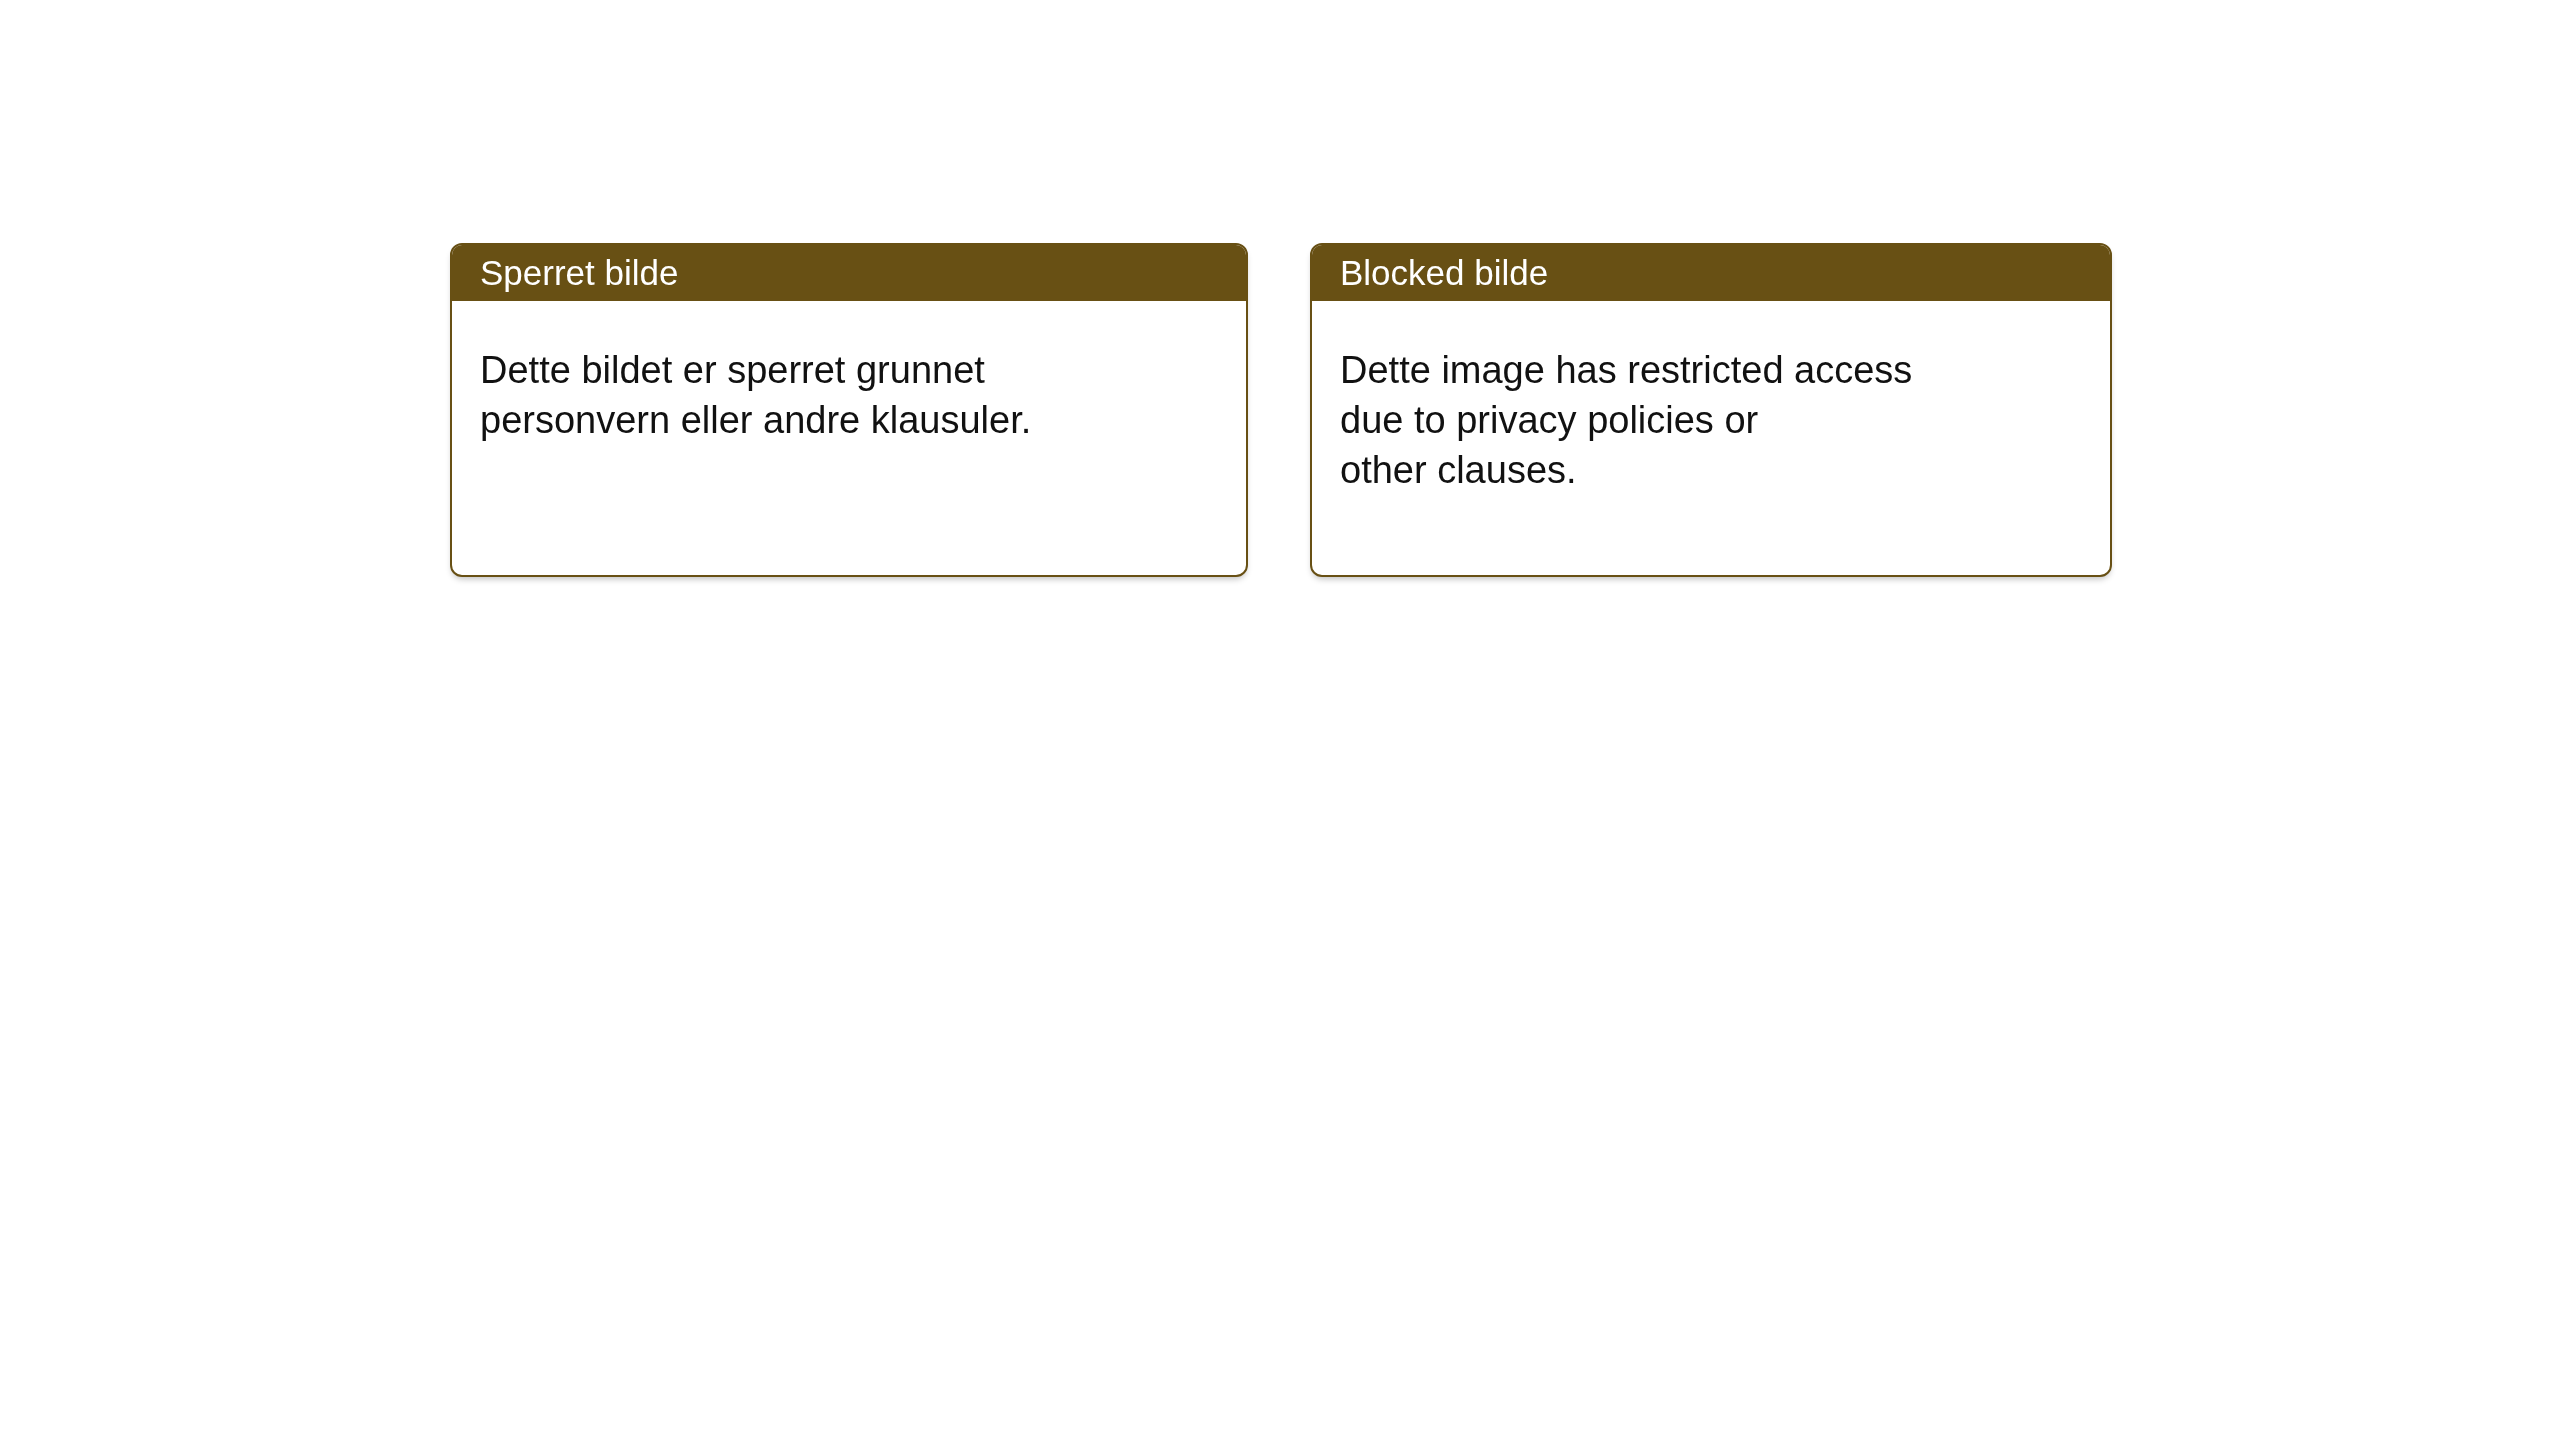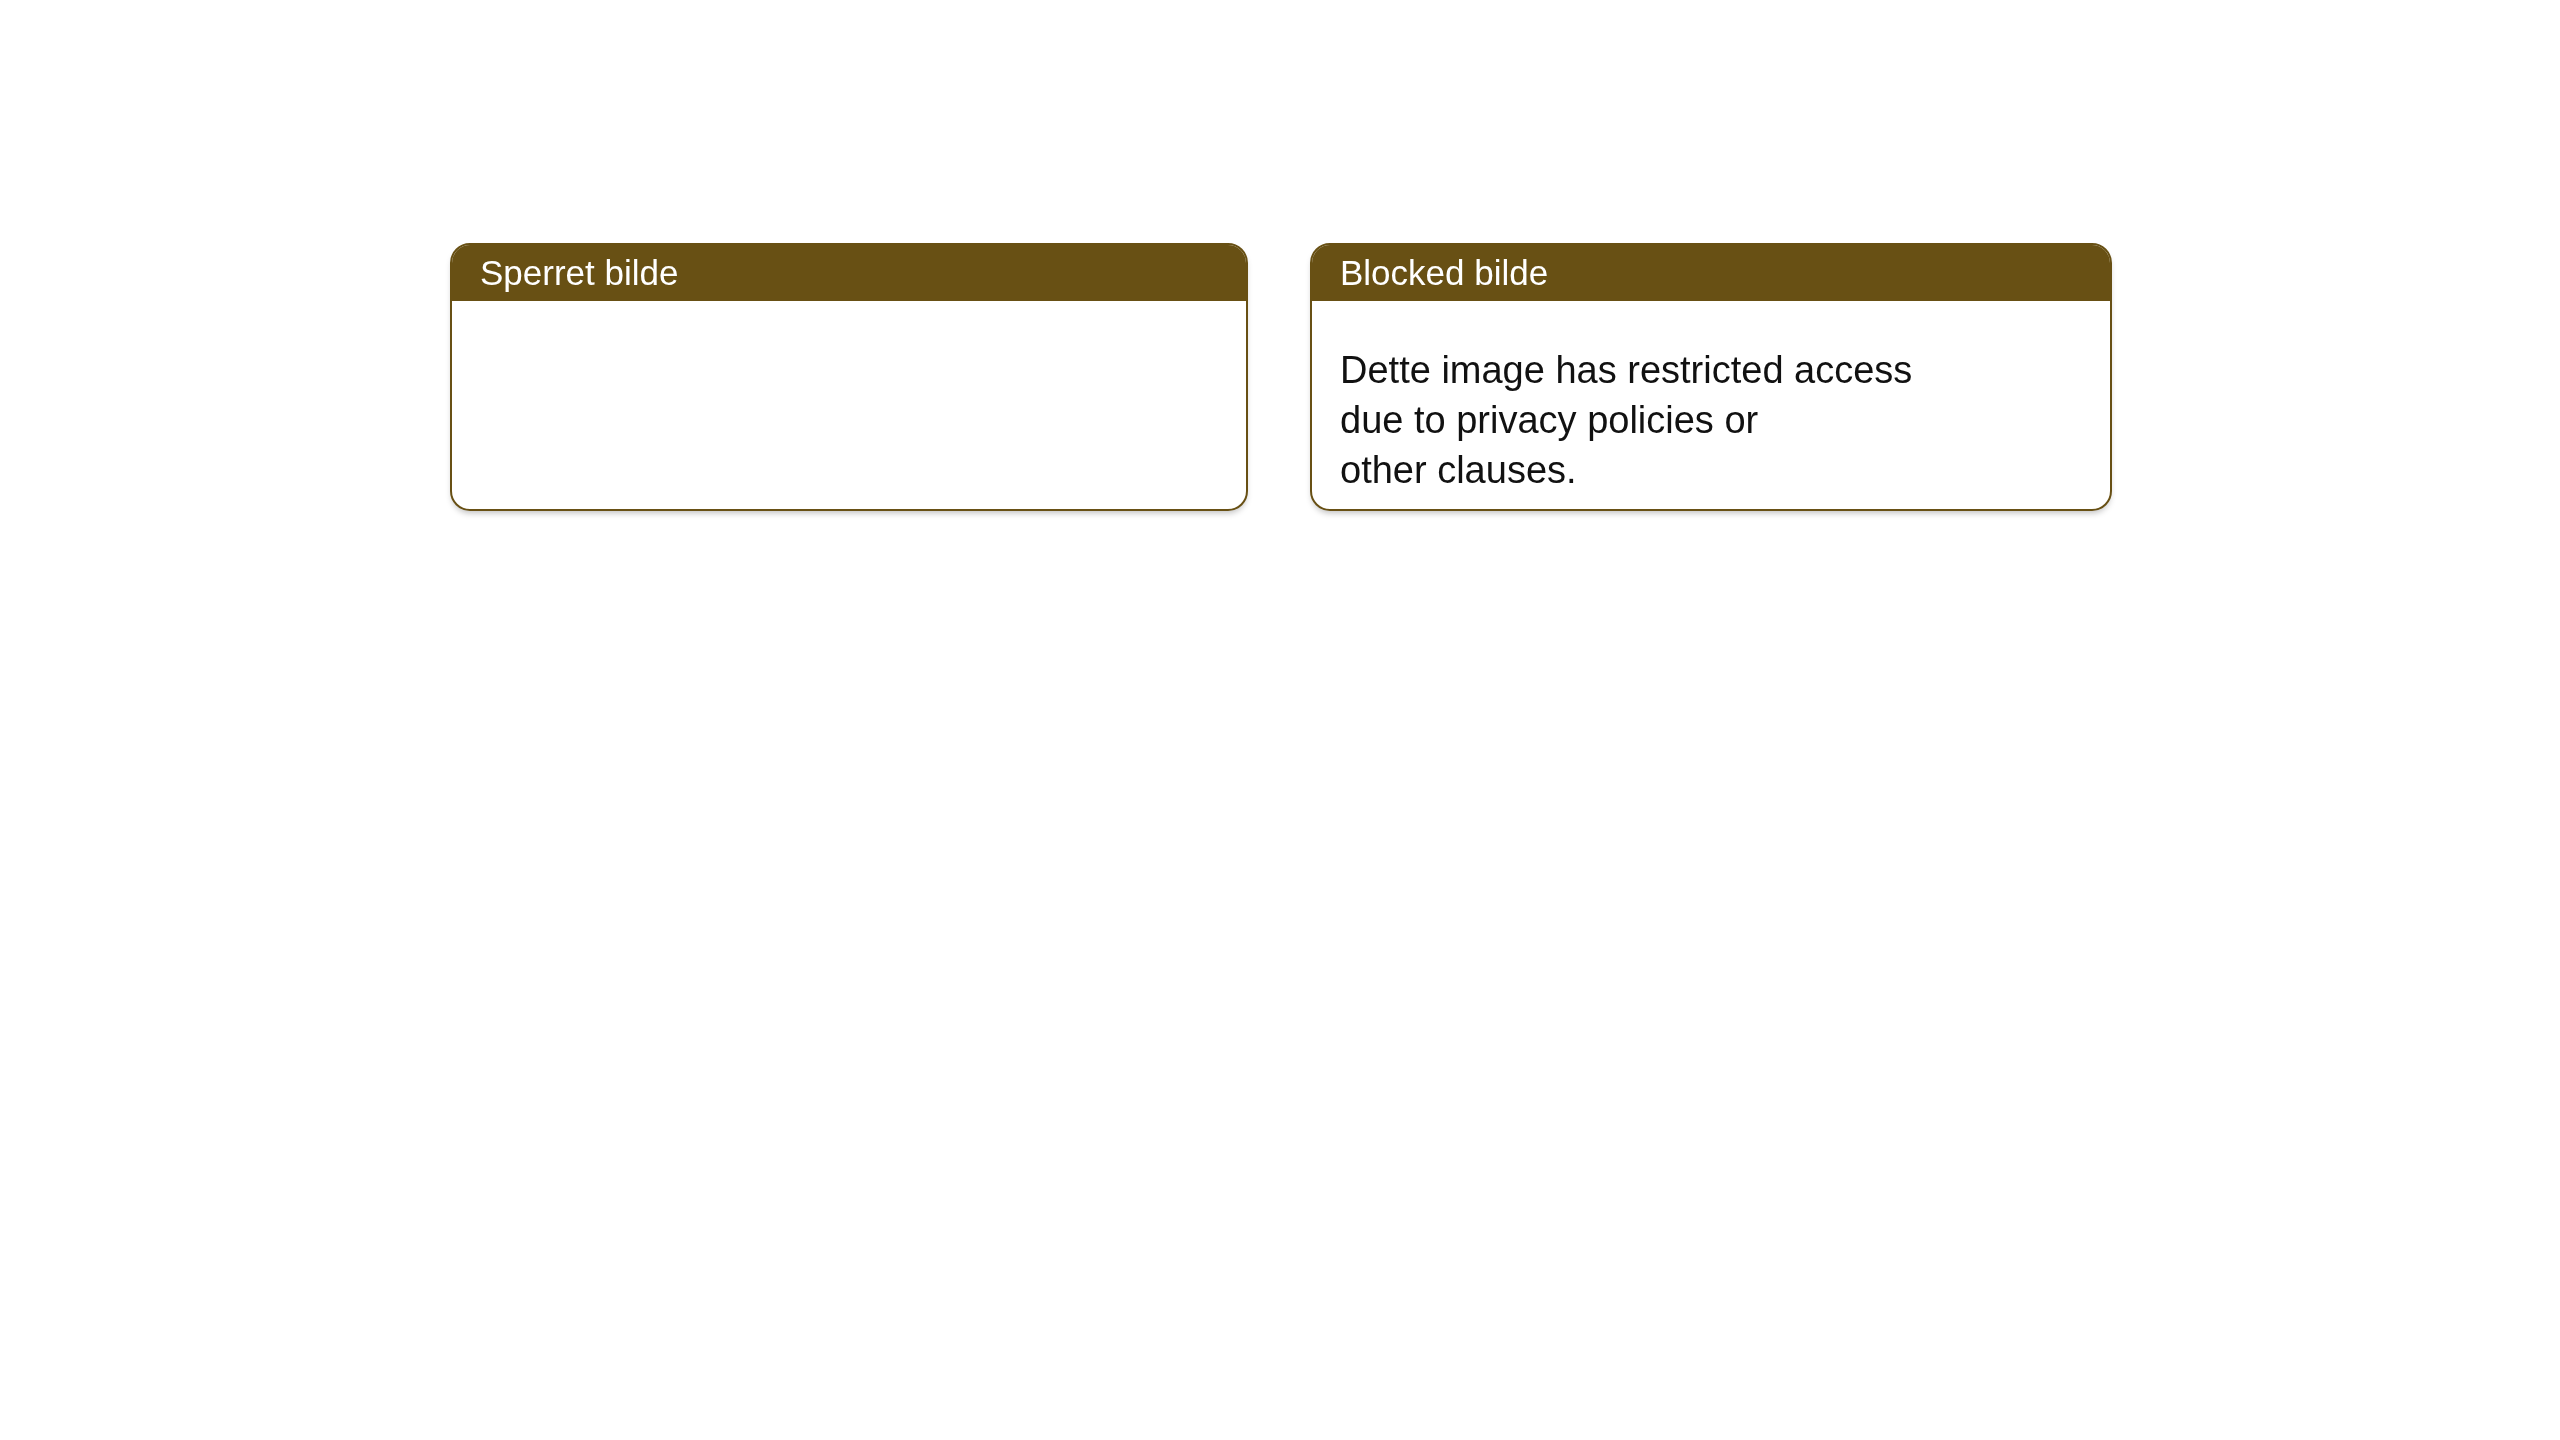--- a/index.html
+++ b/index.html
@@ -18,24 +18,24 @@
     width: 2560px;
     height: 1440px;
     background: var(--page-bg);
     position: relative;
     overflow: hidden;
     font-family: "Liberation Sans", sans-serif;
   }
   .card {
     position: absolute;
     top: 243px;
-    height: 268px;
+    height: 334px;
     background: #ffffff;
     border: 2px solid var(--border-color);
-    border-radius: 20px;
+    border-radius: 12px;
     overflow: hidden;
     box-shadow: 0 4px 6px -2px rgba(0,0,0,0.25);
   }
   .card.card-no {
     left: 450px;
     width: 798px;
   }
   .card.card-en {
     left: 1310px;
     width: 802px;
@@ -57,20 +57,22 @@
     white-space: pre-line;
   }
 </style>
 </head>
 <body>
 
 <div class="card card-no">
   <div class="card-header">
     <span>Sperret bilde</span>
   </div>
+  <div class="card-body">Dette bildet er sperret grunnet
+personvern eller andre klausuler.</div>
 </div>
 
 <div class="card card-en">
   <div class="card-header">
     <span>Blocked bilde</span>
   </div>
   <div class="card-body">Dette image has restricted access
 due to privacy policies or
 other clauses.</div>
 </div>

